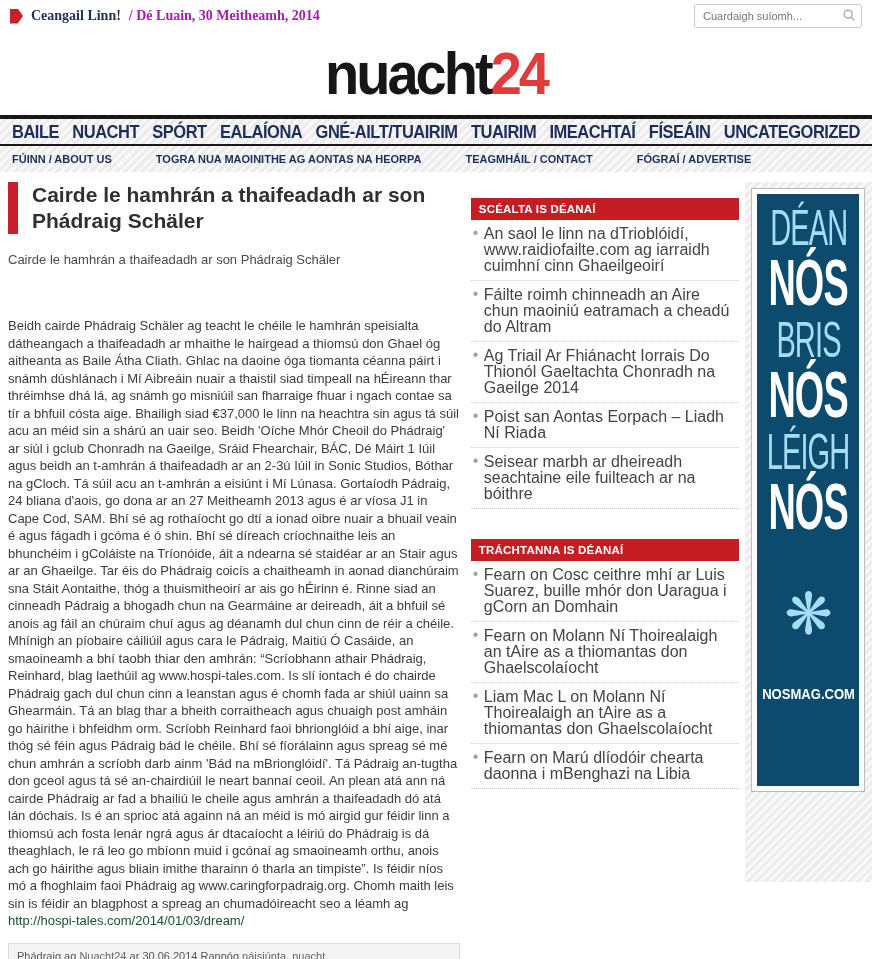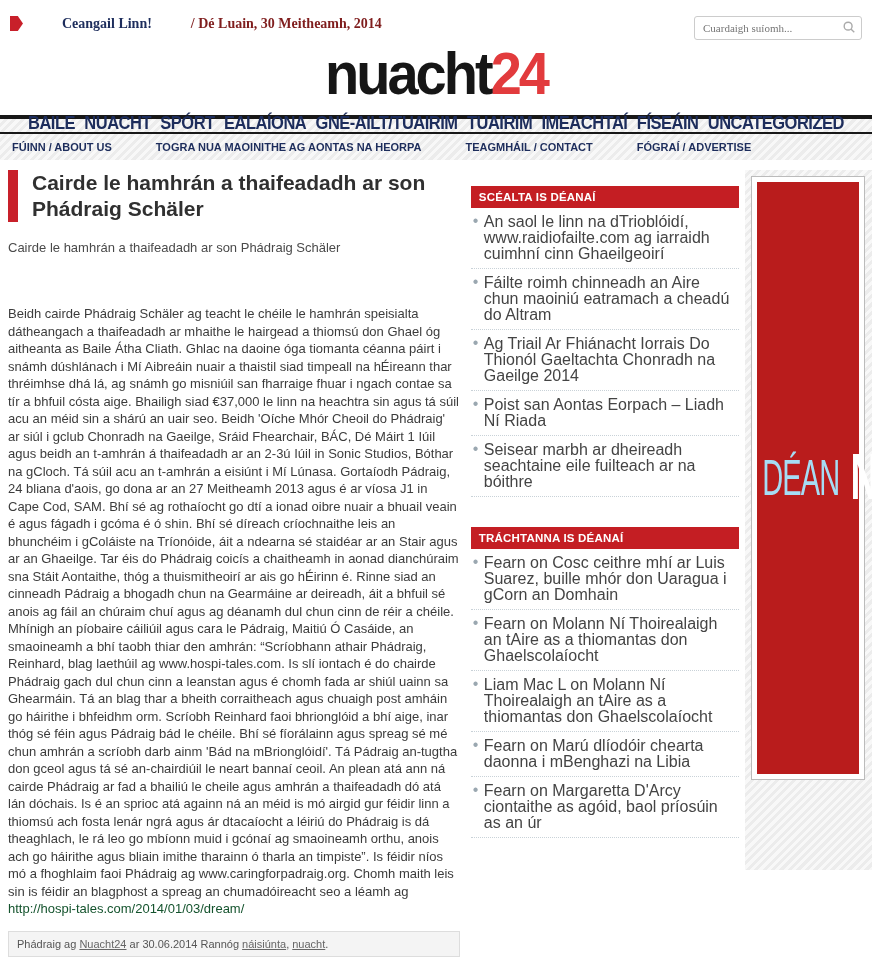--- a/index.html
+++ b/index.html
@@ -1,42 +1,42 @@
 <!DOCTYPE html>
 <html><head>
 <meta charset="utf-8">
 <style>
   * { margin:0; padding:0; box-sizing:border-box; }
   html,body { width:872px; height:959px; overflow:hidden; background:#fff;
               font-family:"Liberation Sans", sans-serif; }
 
   
-  .topbar { height:30px; display:flex; align-items:flex-start; padding:16px 10px;
-            font-family:"Liberation Serif", serif;gap:31px; }
+  .topbar { height:30px; display:flex; align-items:center; padding:16px 10px;
+            font-family:"Liberation Serif", serif; }
   .flag-icon { width:13px; height:15px; background:#c8202a; margin-right:8px;
                clip-path:polygon(0 0, 60% 0, 100% 50%, 60% 100%, 0 100%); }
   .connect { color:#1d2d5c; font-weight:bold; font-size:14px; margin-right:8px; }
-  .topdate { color:#7f1d1d; font-weight:bold; font-size:14px; }
+  .topdate { color:#a21caf; font-weight:bold; font-size:14px; }
   .search-wrap { margin-left:auto; position:relative; }
   .search-input { width:168px; height:24px; border:1px solid #ccc; border-radius:3px;
                   padding:0 24px 0 8px; font-size:11px; color:#888;
-                  font-family:Liberation Serif, serif; outline:none; }
+                  font-family:Liberation Sans, sans-serif; outline:none; }
   .search-icon { position:absolute; right:6px; top:4px; width:14px; height:14px; }
 
   
   .logo-row { height:83px; display:flex; align-items:center; justify-content:center; }
   .logo { font-size:56px; font-weight:800; letter-spacing:-3px; color:#161616;
           transform:scaleY(1.05); }
   .logo .red { color:#e23b3d; }
 
   
   .stripes { background:repeating-linear-gradient(135deg,#f8f8f8 0 3px,#ececec 3px 6px); }
   .mainnav { border-top:4px solid #181818; border-bottom:2px solid #181818;
-             height:19px; display:flex; align-items:flex-end;
-             justify-content:space-between; padding:0 28px; }
+             height:31px; display:flex; align-items:center;
+             justify-content:space-between; padding:0 12px; }
   .mainnav a { color:#1d2d5c; font-weight:bold; font-size:16.5px; letter-spacing:-0.5px;
                text-decoration:none; transform:scaleY(1.12); display:inline-block; }
   .subnav { height:26px; display:flex; align-items:center; gap:44px; padding:0 12px; }
   .subnav a { color:#1d2d5c; font-weight:bold; font-size:11px; text-decoration:none; }
 
   
   .content { display:flex; padding:10px 0 0 8px; align-items:flex-start; }
   .leftcol { width:455px; }
   .article-title { border-left:10px solid #c8202a; padding-left:14px;
                    font-size:21px; line-height:26px; font-weight:bold; color:#303030; }
@@ -55,22 +55,22 @@
   .side-list li { position:relative; padding:6px 2px 6px 13px; font-size:16px;
                   line-height:16px; color:#444; border-bottom:1px dotted #c9d2d8;
                   cursor:pointer; }
   .side-list li::before { content:"•"; position:absolute; left:2px; top:5px; color:#9aa7b0; }
   .side-gap { height:14px; }
 
   
   .adcol { width:128px; margin-left:6px; min-height:700px; padding-top:6px; }
   .ad-frame { width:114px; margin:0 auto; background:#fff; border:1px solid #bbb;
               padding:5px; }
-  .ad-blue { background:#b91c1c; width:102px; min-height:592px; display:flex;
-             flex-direction:row; align-items:center; padding-top:18px; }
+  .ad-blue { background:#0c4a6e; width:102px; min-height:592px; display:flex;
+             flex-direction:column; align-items:center; padding-top:18px; }
   .ad-word { display:block; text-align:center; transform:scale(0.88,1.5);
              transform-origin:center; font-weight:bold; letter-spacing:-1px; }
   .ad-light { color:#a6dcf4; font-size:33px; height:50px; font-weight:400; }
   .ad-heavy { color:#ffffff; font-size:43px; height:62px; }
   .flower-icon { color:#a6dcf4; font-size:58px; line-height:60px; margin-top:36px; }
   .ad-site { color:#fff; font-weight:bold; font-size:14.5px; margin-top:42px;
              transform:scaleX(0.9); letter-spacing:0; }
 </style>
 </head>
 <body>
@@ -131,21 +131,20 @@
       <li>Poist san Aontas Eorpach – Liadh Ní Riada</li>
       <li>Seisear marbh ar dheireadh seachtaine eile fuilteach ar na bóithre</li>
     </ul>
     <div class="side-gap"></div>
     <div class="side-header">TRÁCHTANNA IS DÉANAÍ</div>
     <ul class="side-list">
       <li>Fearn on Cosc ceithre mhí ar Luis Suarez, buille mhór don Uaragua i gCorn an Domhain</li>
       <li>Fearn on Molann Ní Thoirealaigh an tAire as a thiomantas don Ghaelscolaíocht</li>
       <li>Liam Mac L on Molann Ní Thoirealaigh an tAire as a thiomantas don Ghaelscolaíocht</li>
       <li>Fearn on Marú dlíodóir chearta daonna i mBenghazi na Libia</li>
-      <li>Fearn on Margaretta D'Arcy ciontaithe as agóid, baol príosúin as an úr</li>
     </ul>
   </div>
 
   <div class="adcol stripes">
     <div class="ad-frame">
       <div class="ad-blue">
         <span class="ad-word ad-light">DÉAN</span>
         <span class="ad-word ad-heavy">NÓS</span>
         <span class="ad-word ad-light">BRIS</span>
         <span class="ad-word ad-heavy">NÓS</span>

